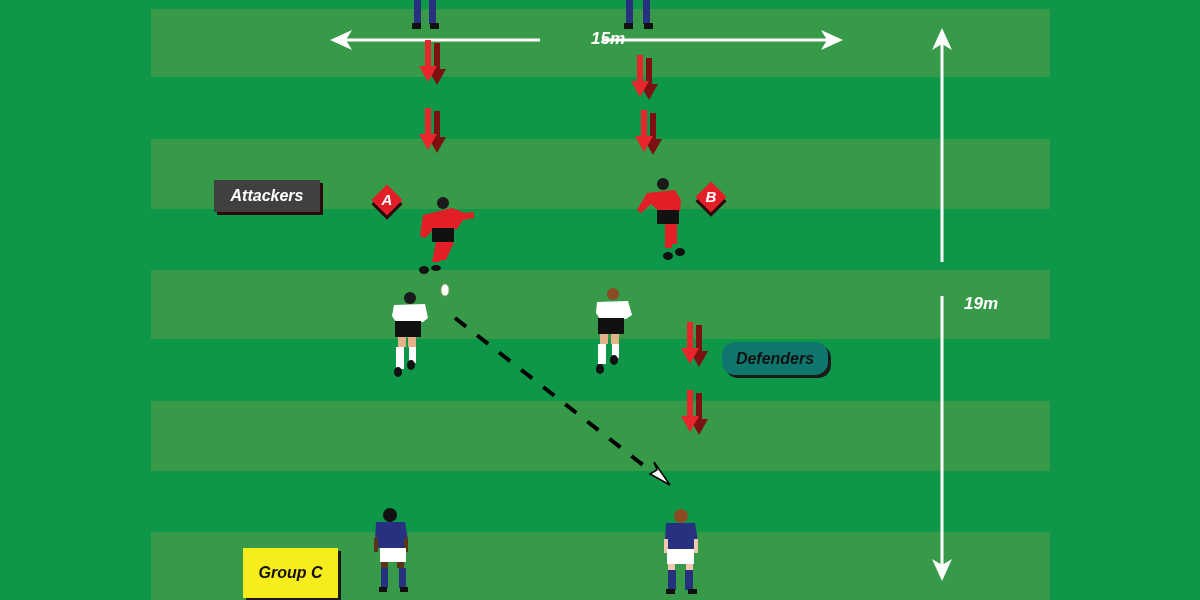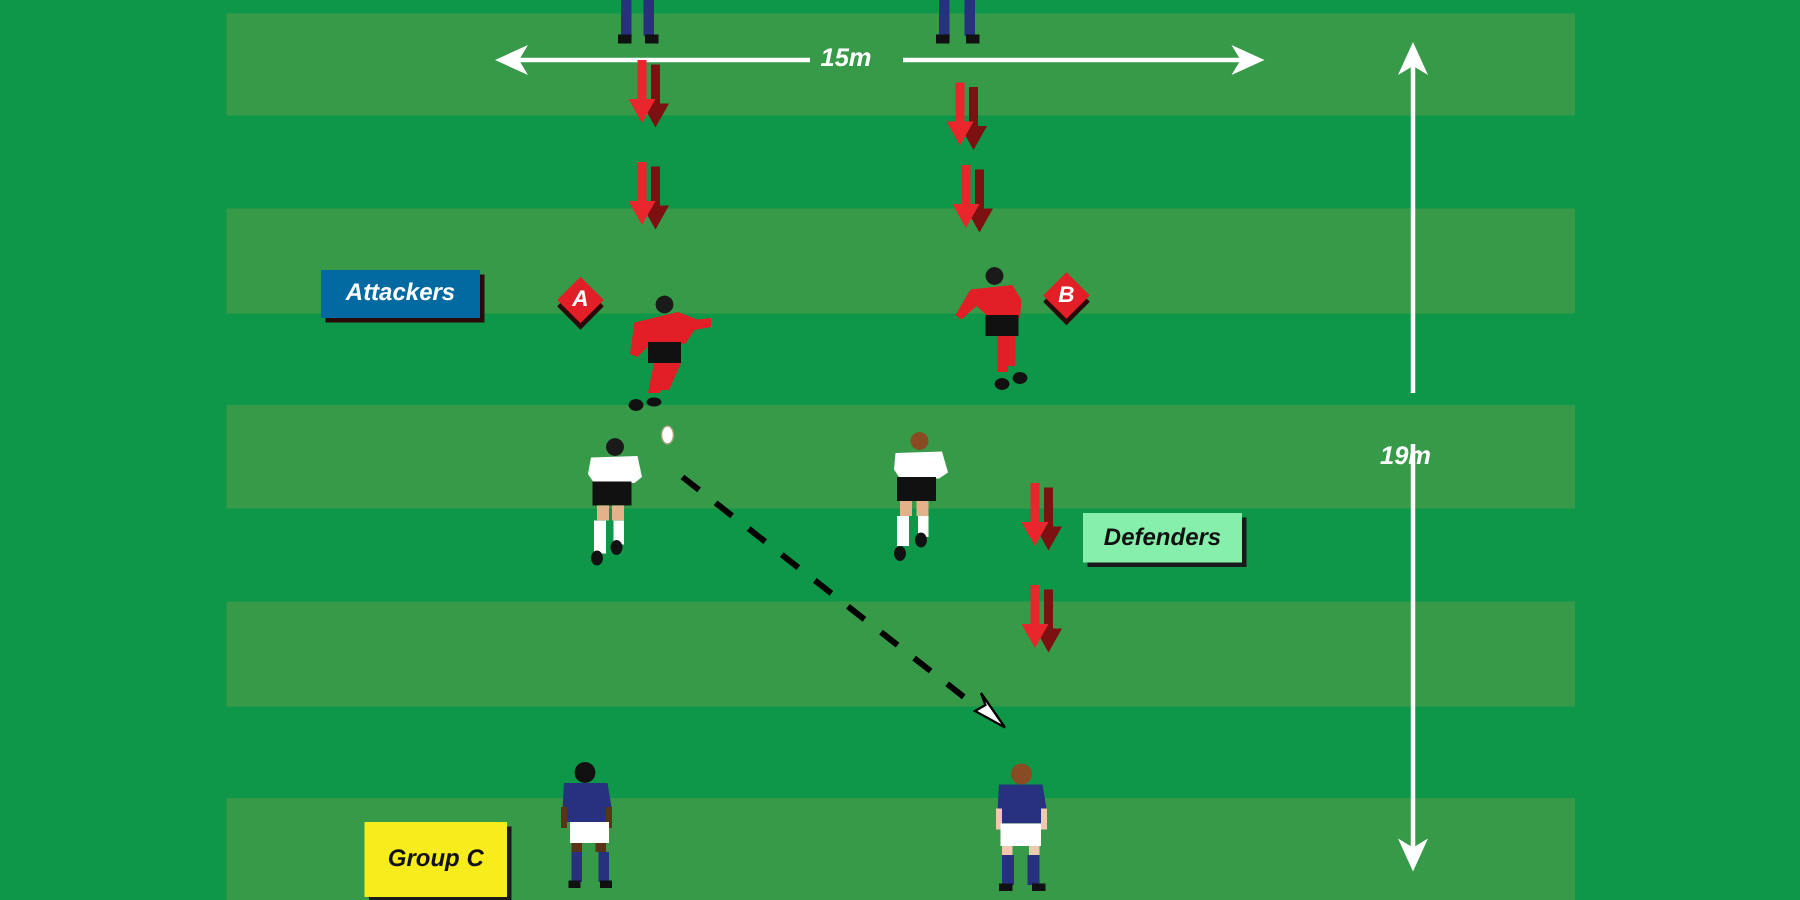--- a/index.html
+++ b/index.html
@@ -1,24 +1,24 @@
 <!DOCTYPE html>
 <html><head>
 <meta charset="utf-8">
 <style>
   html,body{margin:0;padding:0;}
   body{width:1200px;height:600px;overflow:hidden;background:#0e9748;position:relative;font-family:"Liberation Sans",sans-serif;}
   .stripe{position:absolute;left:151px;width:899px;background:#379a48;}
   .label{position:absolute;font-weight:bold;font-style:italic;font-size:16px;display:flex;align-items:center;justify-content:center;box-sizing:border-box;}
-  .label.red{background:#0369a1;color:#fff;box-shadow:3px 3px 0 #2a0a0a;}
-  .label.white{background:#86efac;color:#111;box-shadow:3px 3px 0 #1a1a1a;}
+  .label.red{background:#404040;color:#fff;box-shadow:3px 3px 0 #2a0a0a;}
+  .label.white{background:#0f766e;color:#111;box-shadow:3px 3px 0 #1a1a1a;border-radius:13px;}
   .label.yellow{background:#f7ec1c;color:#111;box-shadow:3px 3px 0 #1a1a1a;}
   .diamond{position:absolute;width:22px;height:22px;background:#e21f26;transform:rotate(45deg);box-shadow:3px 3px 0 #2a0a0a;}
   .diamond-letter{position:absolute;width:30px;text-align:center;color:#fff;font-weight:bold;font-style:italic;font-size:15px;}
-  .dim{position:absolute;color:#fff;font-weight:bold;font-style:italic;font-size:17px;}
+  .dim{position:absolute;color:#fff;font-weight:bold;font-style:italic;font-size:17px;margin-left:44px;}
   svg{position:absolute;left:0;top:0;}
 </style>
 </head>
 <body>
 
 <div class="stripe" style="top:9px;height:68px;"></div>
 <div class="stripe" style="top:139px;height:70px;"></div>
 <div class="stripe" style="top:270px;height:69px;"></div>
 <div class="stripe" style="top:401px;height:70px;"></div>
 <div class="stripe" style="top:532px;height:68px;"></div>

